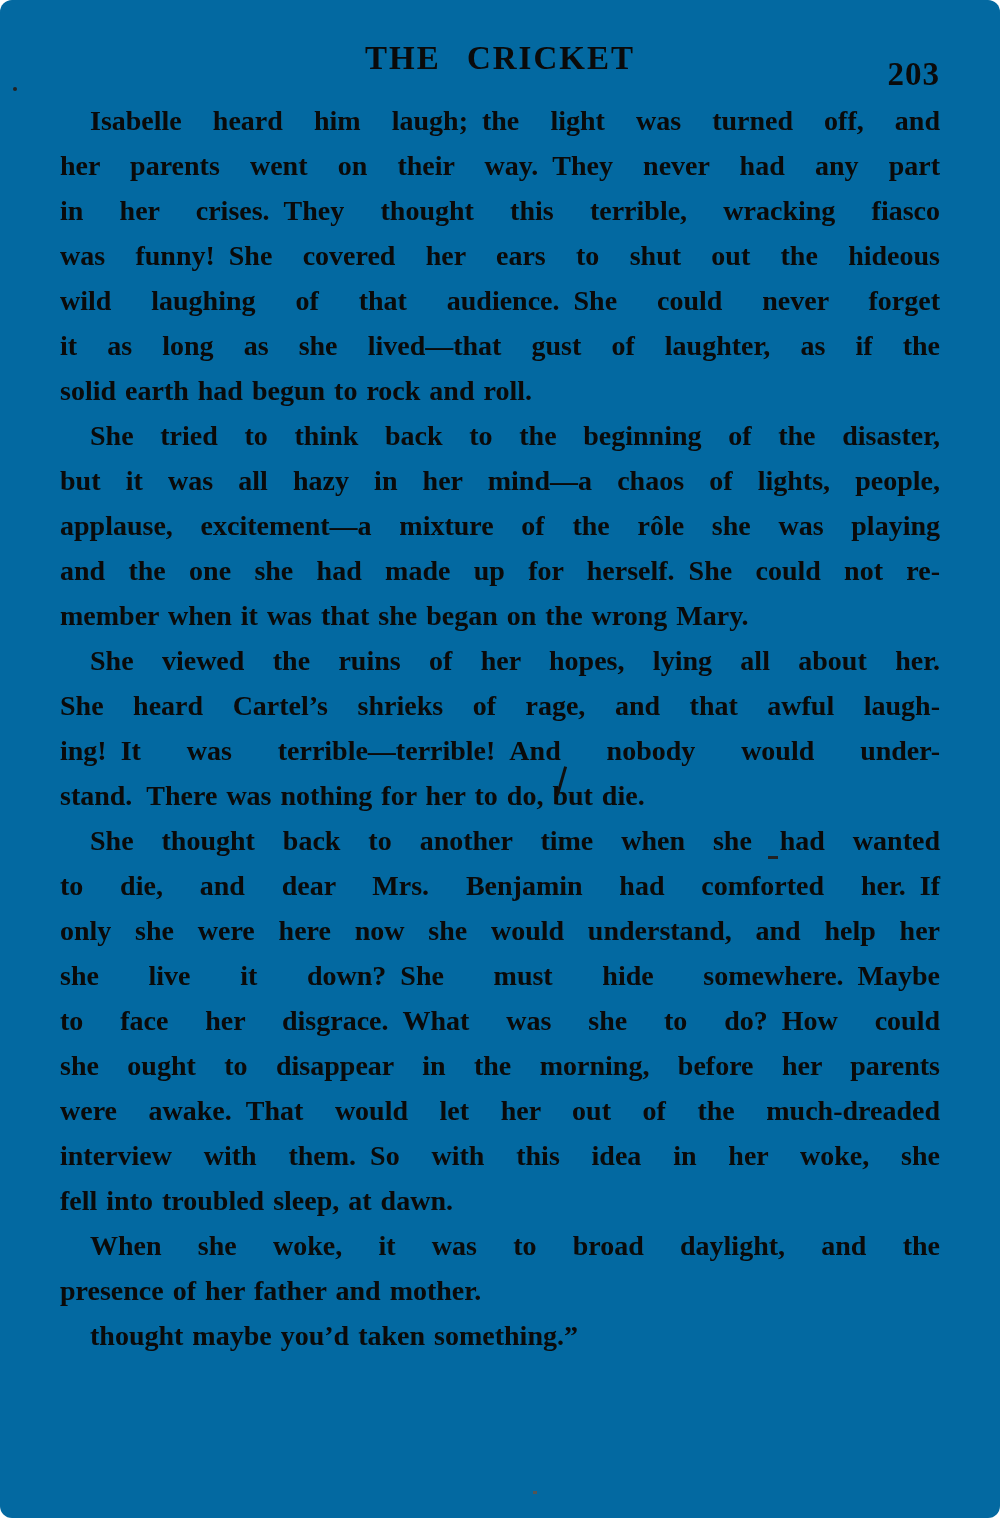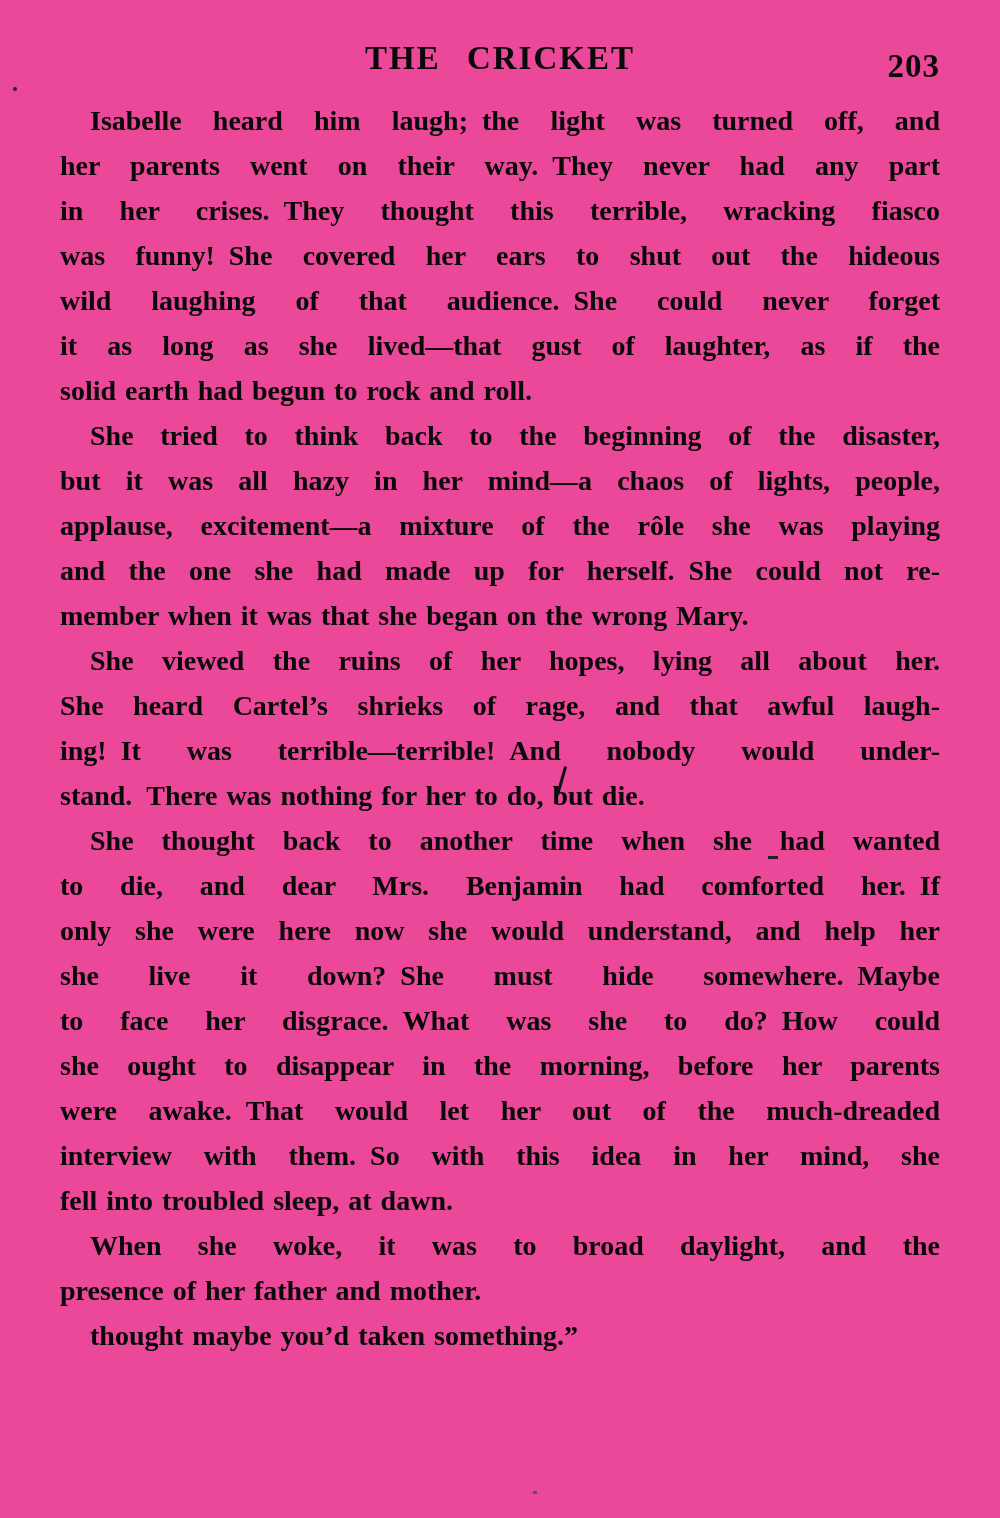--- a/index.html
+++ b/index.html
@@ -24,21 +24,21 @@
     text-align: center;
     font-size: 33px;
     font-weight: 700;
     letter-spacing: 2px;
     word-spacing: 16px;
     line-height: 36px;
   }
   .page-number {
     position: absolute;
     right: 0;
-    top: 8px;
+    top: 16px;
     font-size: 33px;
     font-weight: 700;
     line-height: 36px;
     letter-spacing: 1px;
   }
   .body p {
     margin: 0;
     font-size: 28px;
     font-weight: 700;
     color: #0a0a0a;
@@ -62,21 +62,21 @@
     position: absolute;
     left: 560px; top: 766px;
     width: 3px; height: 30px;
     background: #101010;
     transform: rotate(16deg);
   }
 </style>
 </head>
 <body>
 
-<div class="page" style="background: #ec4899; color: rgb(10, 10, 10);">
+<div class="page" style="background: #0369a1; color: rgb(10, 10, 10); border-radius: 12px;">
   <div class="header">
     <span class="running-title">THE CRICKET</span>
     <span class="page-number">203</span>
   </div>
 
   <div class="body">
       <p>
         <span class="line">Isabelle heard him laugh; the light was turned off, and</span>
         <span class="line">her parents went on their way. They never had any part</span>
         <span class="line">in her crises. They thought this terrible, wracking fiasco</span>
@@ -99,21 +99,21 @@
         <span class="line last">stand. There was nothing for her to do, but die.</span>
       </p>
       <p>
         <span class="line">She thought back to another time when she had wanted</span>
         <span class="line">to die, and dear Mrs. Benjamin had comforted her. If</span>
         <span class="line">only she were here now she would understand, and help her</span>
         <span class="line">she live it down? She must hide somewhere. Maybe</span>
         <span class="line">to face her disgrace. What was she to do? How could</span>
         <span class="line">she ought to disappear in the morning, before her parents</span>
         <span class="line">were awake. That would let her out of the much-dreaded</span>
-        <span class="line">interview with them. So with this idea in her mind, she</span>
+        <span class="line">interview with them. So with this idea in her woke, she</span>
         <span class="line last">fell into troubled sleep, at dawn.</span>
       </p>
       <p>
         <span class="line">When she woke, it was to broad daylight, and the</span>
         <span class="line last">presence of her father and mother.</span>
       </p>
       <p>
         <span class="line last">thought maybe you’d taken something.”</span>
       </p>
     </div>

